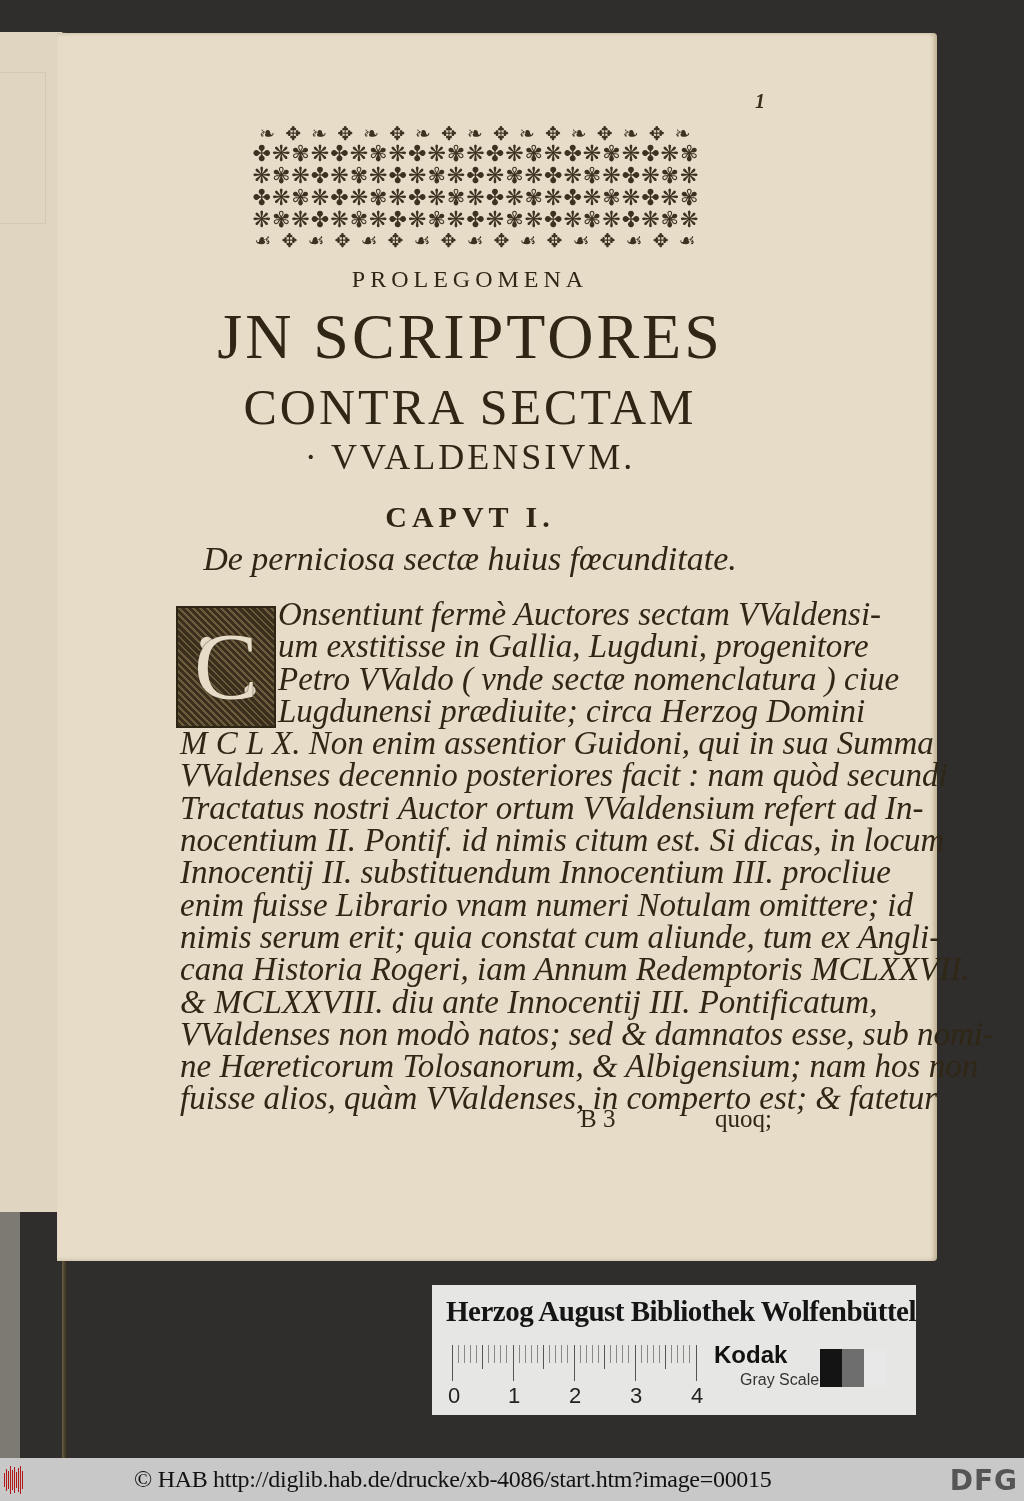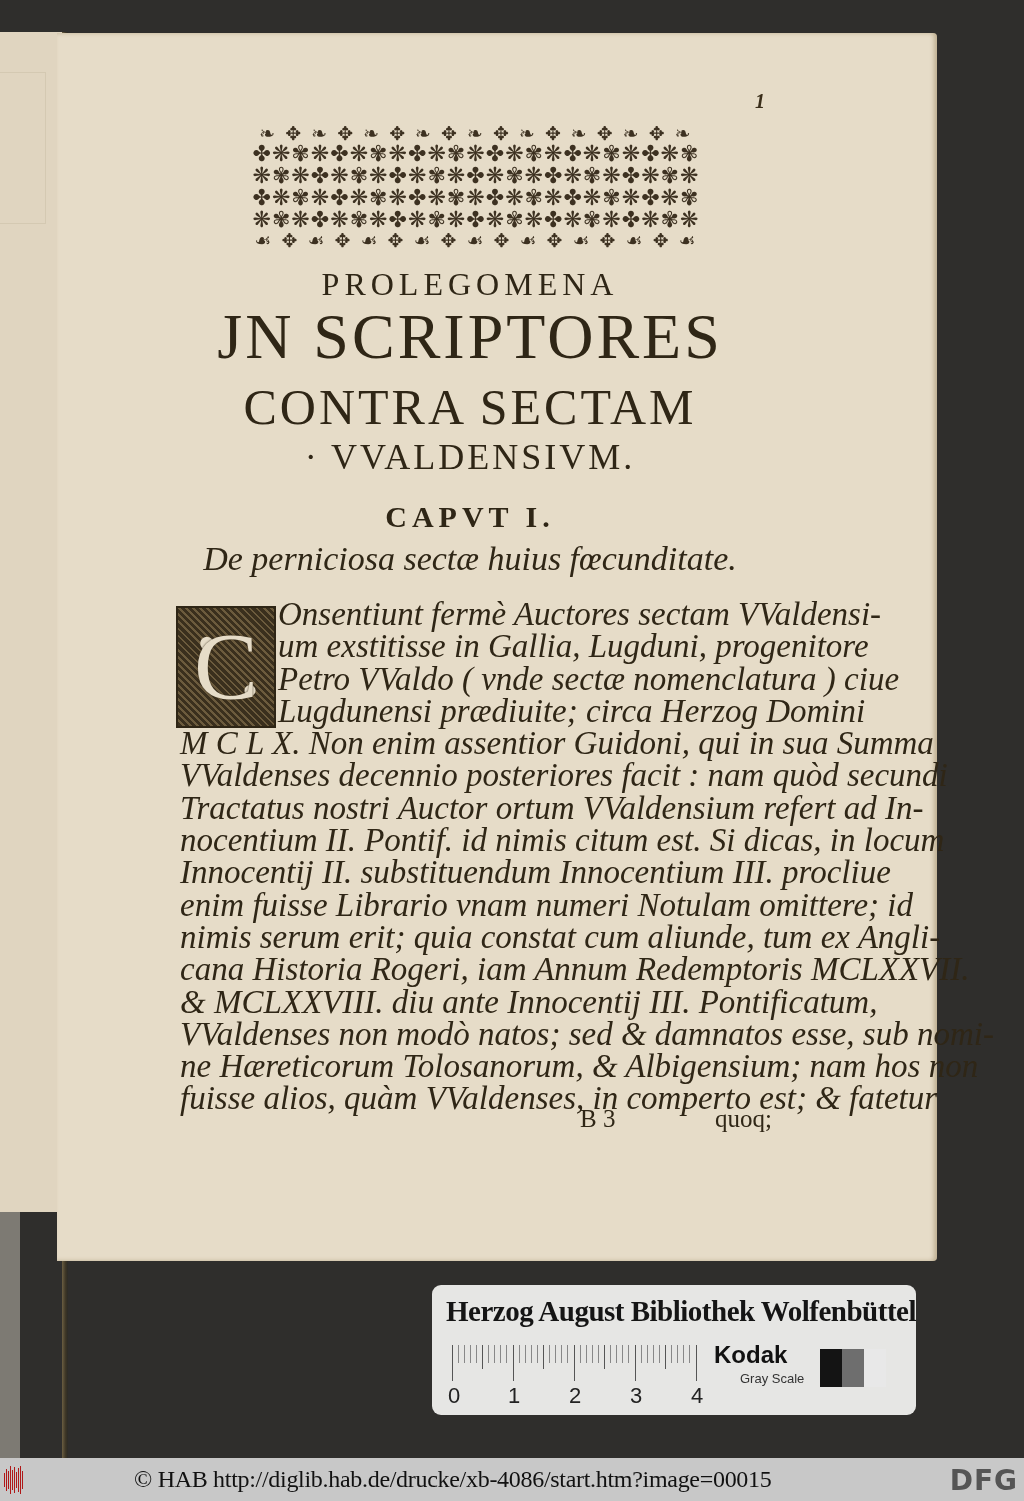--- a/index.html
+++ b/index.html
@@ -48,21 +48,21 @@
     }
     .ornament .orn-row {
       white-space: nowrap; letter-spacing: 2px; font-family: "DejaVu Sans", sans-serif;
       line-height: 1;
     }
     .ornament .orn-edge { font-size: 19px; }
     .ornament .orn-body { font-size: 22px; letter-spacing: 1px; }
     .title-block {
       position: absolute; left: 150px; width: 640px; text-align: center; color: #2f2616;
     }
-    .t1 { top: 266px; font-size: 32px; letter-spacing: 5px; }
+    .t1 { top: 266px; font-size: 24px; letter-spacing: 5px; }
     .t2 { top: 300px; font-size: 64px; letter-spacing: 3px; }
     .t3 { top: 378px; font-size: 50px; letter-spacing: 3px; }
     .t4 { top: 436px; font-size: 36px; letter-spacing: 3px; }
     .t5 { top: 500px; font-size: 30px; letter-spacing: 5px; font-weight: bold; }
     .t6 { top: 540px; font-size: 34px; font-style: italic; letter-spacing: 0; }
     .dropcap {
       position: absolute; left: 176px; top: 606px; width: 96px; height: 118px;
       background:
         radial-gradient(circle at 30% 30%, #e6dcc8 0 6px, transparent 7px),
         radial-gradient(circle at 75% 70%, #e6dcc8 0 5px, transparent 6px),
@@ -83,42 +83,42 @@
     .body-line.indent { padding-left: 98px; }
     .catchline {
       position: absolute; top: 1088px; left: 180px; width: 592px; height: 32px;
       font-size: 25px; color: #2f2616; margin-top: 17px;
     }
     .catchline .signature { position: absolute; left: 400px; }
     .catchline .catchword { position: absolute; right: 0; }
     
     .card {
       position: absolute; left: 432px; top: 1285px; width: 484px; height: 130px;
-      background: #e6e6e4; border-radius: 9px;
+      background: #e6e6e4; border-radius: 0;
     }
     .card-title {
       position: absolute; left: 14px; top: 10px; font-size: 29px; font-weight: bold;
       letter-spacing: -0.5px; color: #151515; white-space: nowrap;
     }
     .ruler { position: absolute; left: 20px; top: 60px; width: 250px; height: 60px; }
     .tick { position: absolute; top: 0; width: 1px; background: #555; }
     .tick.minor { height: 18px; background: #888; }
     .tick.half { height: 24px; }
     .tick.major { height: 36px; }
     .ruler-label {
       position: absolute; top: 38px; font-family: "Liberation Sans", sans-serif;
       font-size: 22px; color: #222; transform: translateX(-50%);
     }
     .kodak {
       position: absolute; left: 282px; top: 56px; font-family: "Liberation Sans", sans-serif;
       font-weight: bold; font-size: 24px; color: #111;
     }
     .grayscale-label {
       position: absolute; left: 308px; top: 86px; font-family: "Liberation Sans", sans-serif;
-      font-size: 13px; color: #333;
+      font-size: 16px; color: #333;
     }
     .swatches { position: absolute; left: 388px; top: 64px; height: 38px; display: flex; }
     .swatch { width: 22px; height: 38px; }
     
     .footer {
       position: absolute; left: 0; top: 1458px; width: 1024px; height: 43px;
       background: #c8c8c8; display: flex; align-items: center;
     }
     .hab-logo {
       position: absolute; left: 4px; top: 8px; width: 20px; height: 28px;

